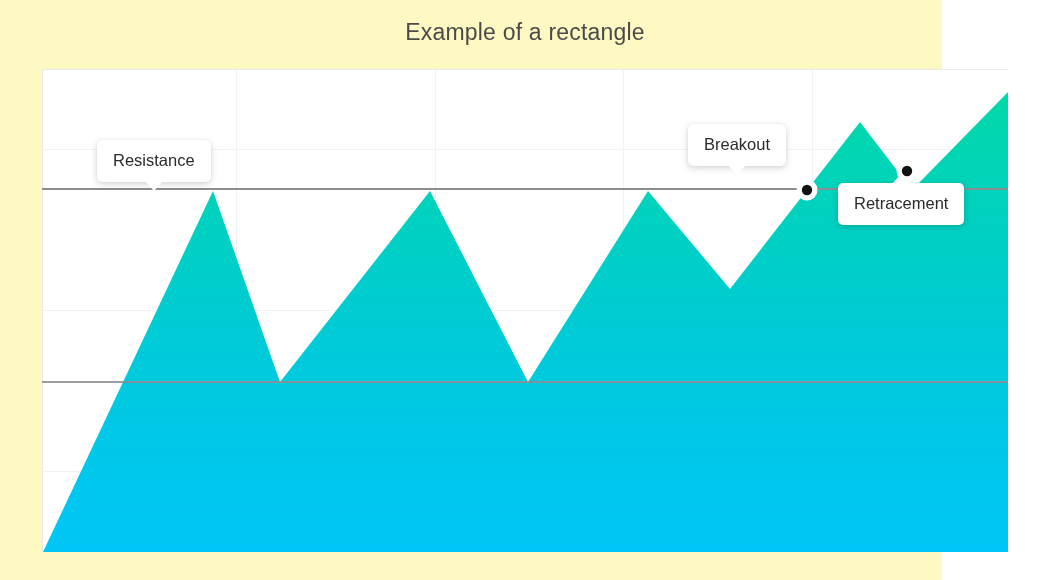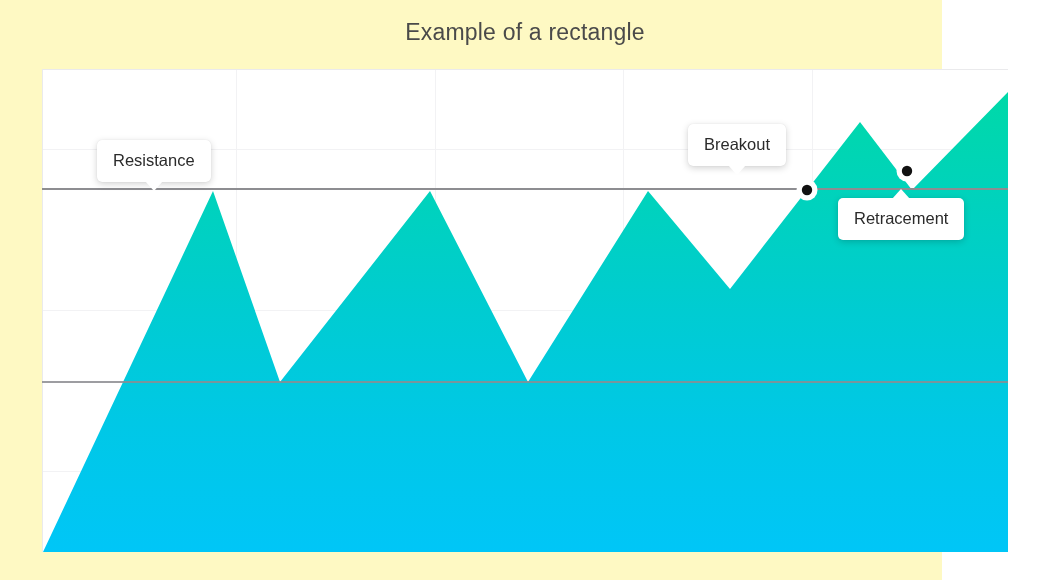--- a/index.html
+++ b/index.html
@@ -68,21 +68,21 @@
     left: 50%;
     margin-left: -9px;
     top: -9px;
     border-left: 9px solid transparent;
     border-right: 9px solid transparent;
     border-bottom: 10px solid #ffffff;
   }
   #callout-resistance { left: 97px;  top: 140px; }
   #callout-support    { left: 220px; top: 395px; }
   #callout-breakout   { left: 688px; top: 124px; }
-  #callout-retracement{ left: 838px; top: 198px; }
+  #callout-retracement{ left: 838px; top: 183px; }
   #callout-support .tail-up { margin-left: -10px; }
 </style>
 </head>
 <body>
 
 <div id="stage">
 
   <div id="chart-title">Example of a rectangle</div>
 
   <svg id="plot-svg" viewBox="0 0 1050 580">

